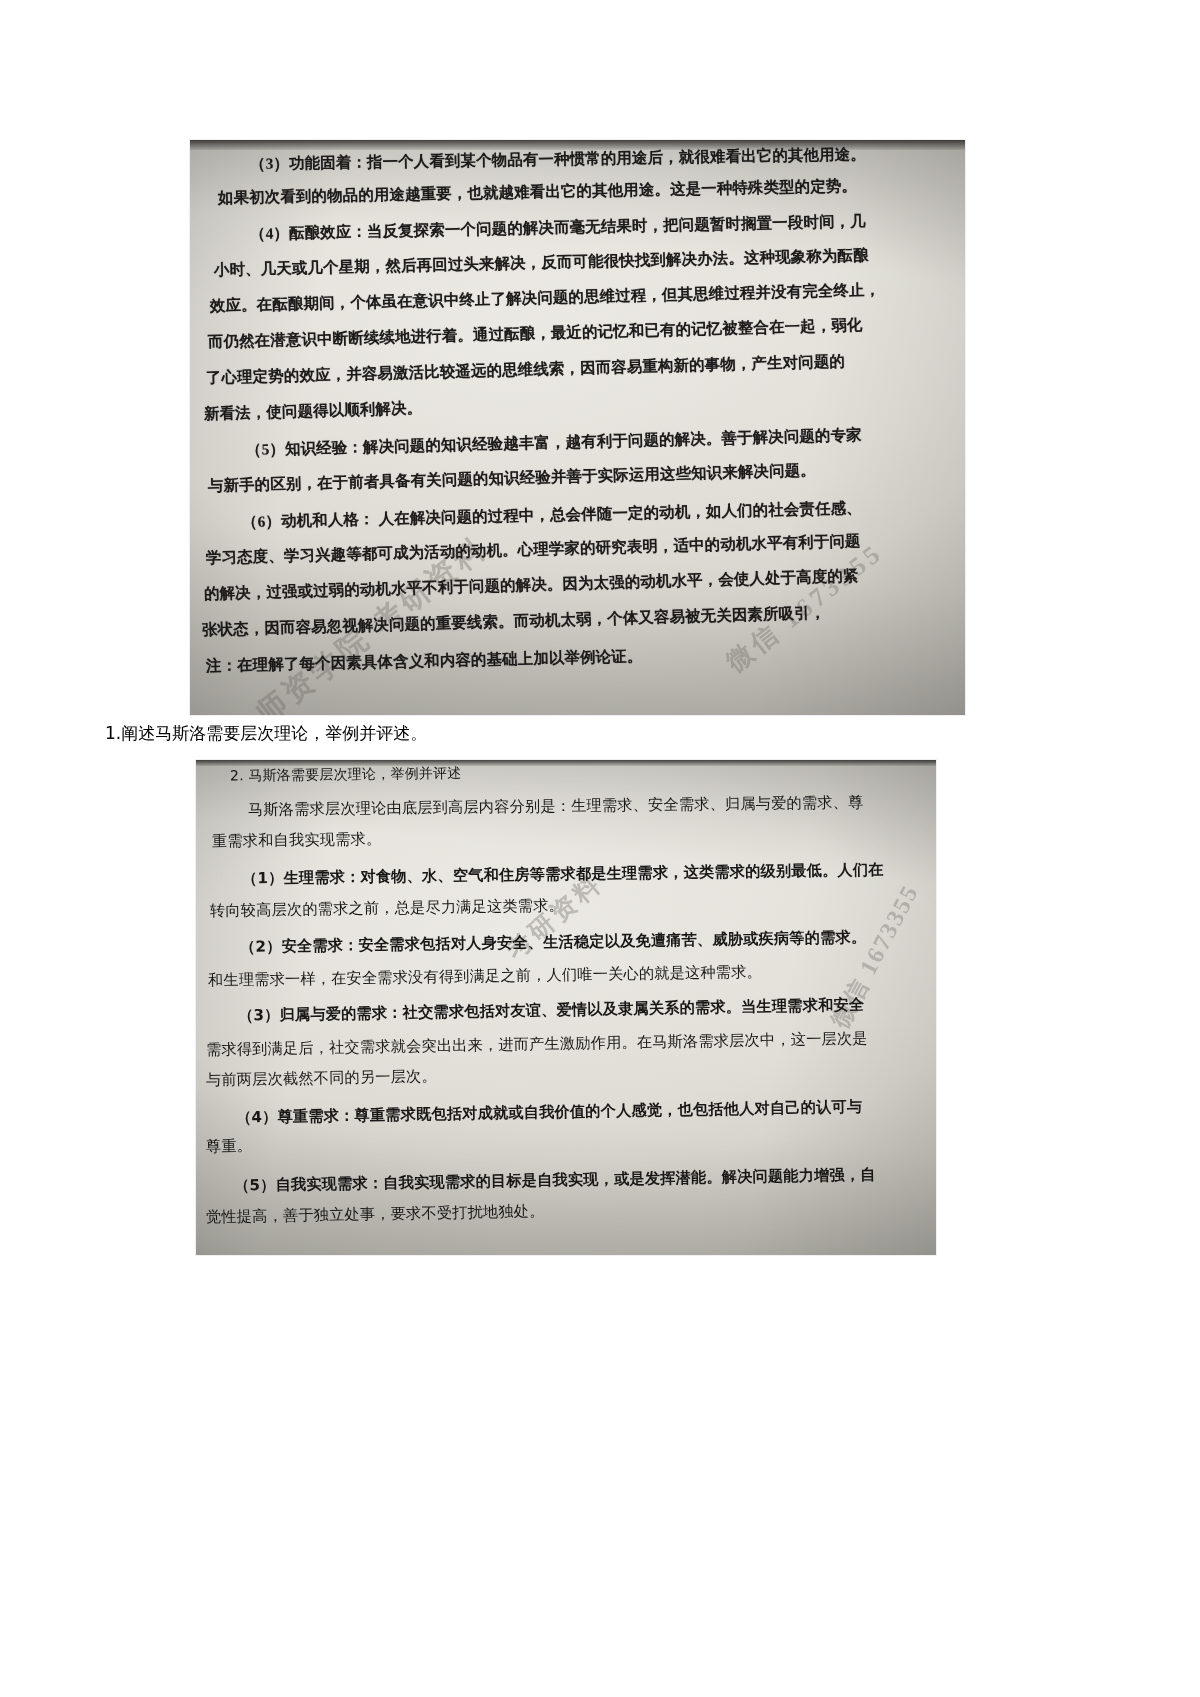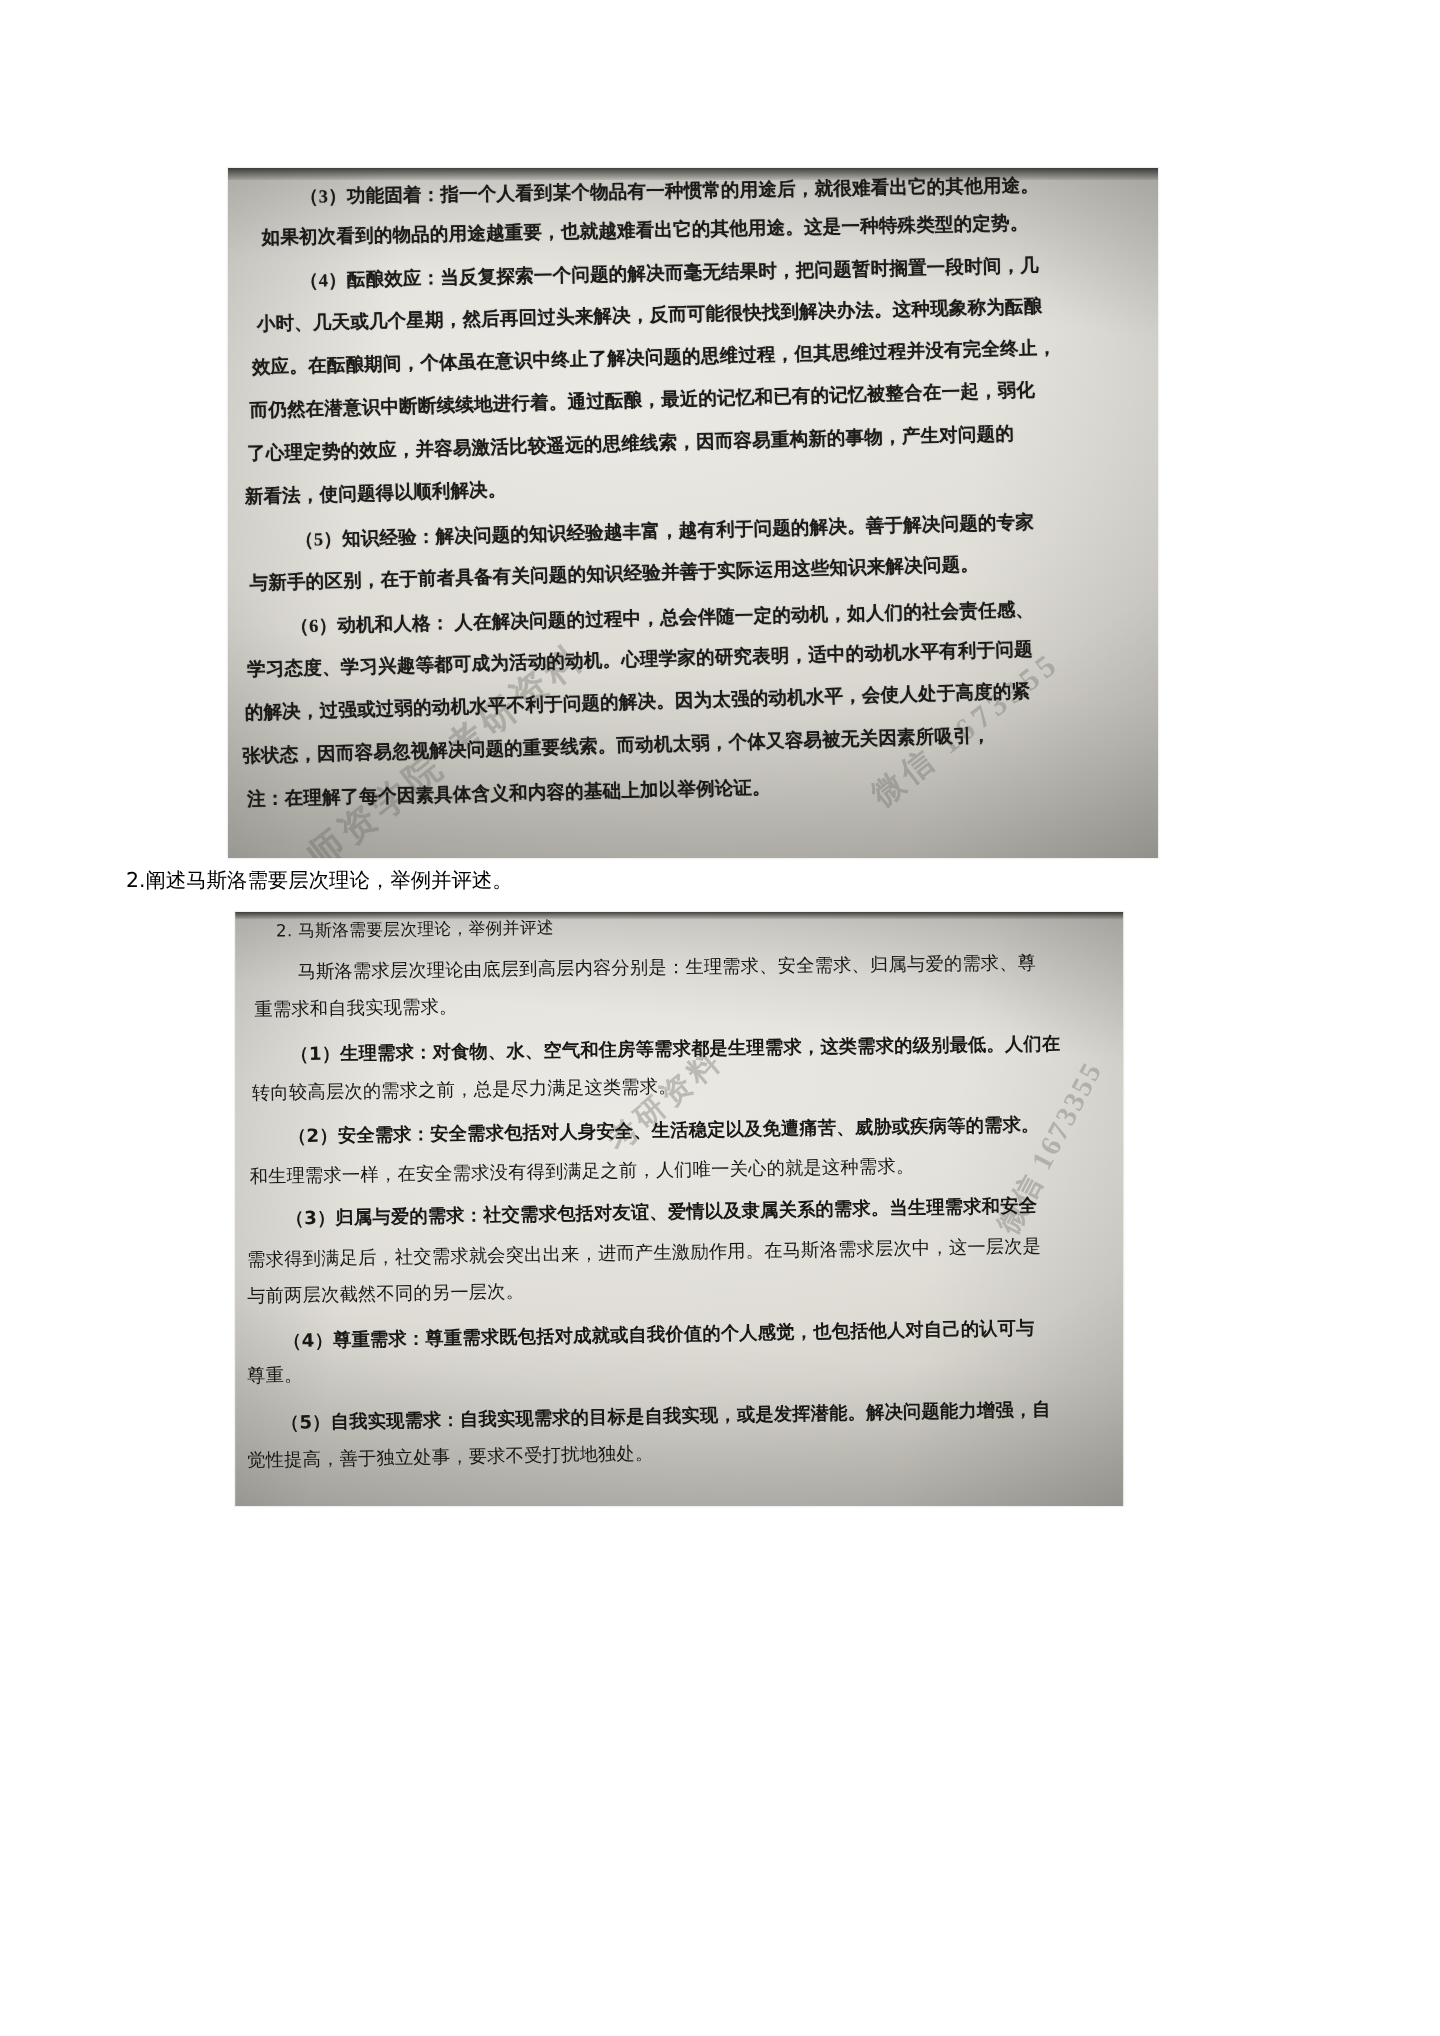--- a/index.html
+++ b/index.html
@@ -136,21 +136,21 @@
       <div class="hline b" style="left:52px;  top:372px; transform:rotate(-1.3deg);">（6）动机和人格：      人在解决问题的过程中，总会伴随一定的动机，如人们的社会责任感、</div>
       <div class="hline" style="left:16px;  top:408px; transform:rotate(-1.5deg);">学习态度、学习兴趣等都可成为活动的动机。心理学家的研究表明，适中的动机水平有利于问题</div>
       <div class="hline" style="left:14px;  top:444px; transform:rotate(-1.6deg);">的解决，过强或过弱的动机水平不利于问题的解决。因为太强的动机水平，会使人处于高度的紧</div>
       <div class="hline" style="left:12px;  top:480px; transform:rotate(-1.6deg);">张状态，因而容易忽视解决问题的重要线索。而动机太弱，个体又容易被无关因素所吸引，</div>
       <div class="hline b" style="left:16px;  top:516px; transform:rotate(-1.3deg);">注：在理解了每个因素具体含义和内容的基础上加以举例论证。</div>
     </div>
 
     <div class="vignette"></div>
   </div>
 
-  <div class="doc-line" style="left:105px; top:722px;">2.阐述马斯洛需要层次理论，举例并评述。</div>
+  <div class="doc-line" style="left:105px; top:722px;">1.阐述马斯洛需要层次理论，举例并评述。</div>
 
   <div class="scan" id="scan-bot" style="left:196px; top:760px; width:740px; height:495px;">
     <div class="paper"></div>
     <div class="topedge" style="height:6px;"></div>
 
     <div class="watermark" id="wm3">考研资料</div>
     <div class="watermark" id="wm4">微信 1673355</div>
 
     <div class="content">
       <div class="hline sm" style="left:34px; top:6px;   transform:rotate(-0.7deg);">2. 马斯洛需要层次理论，举例并评述</div>

